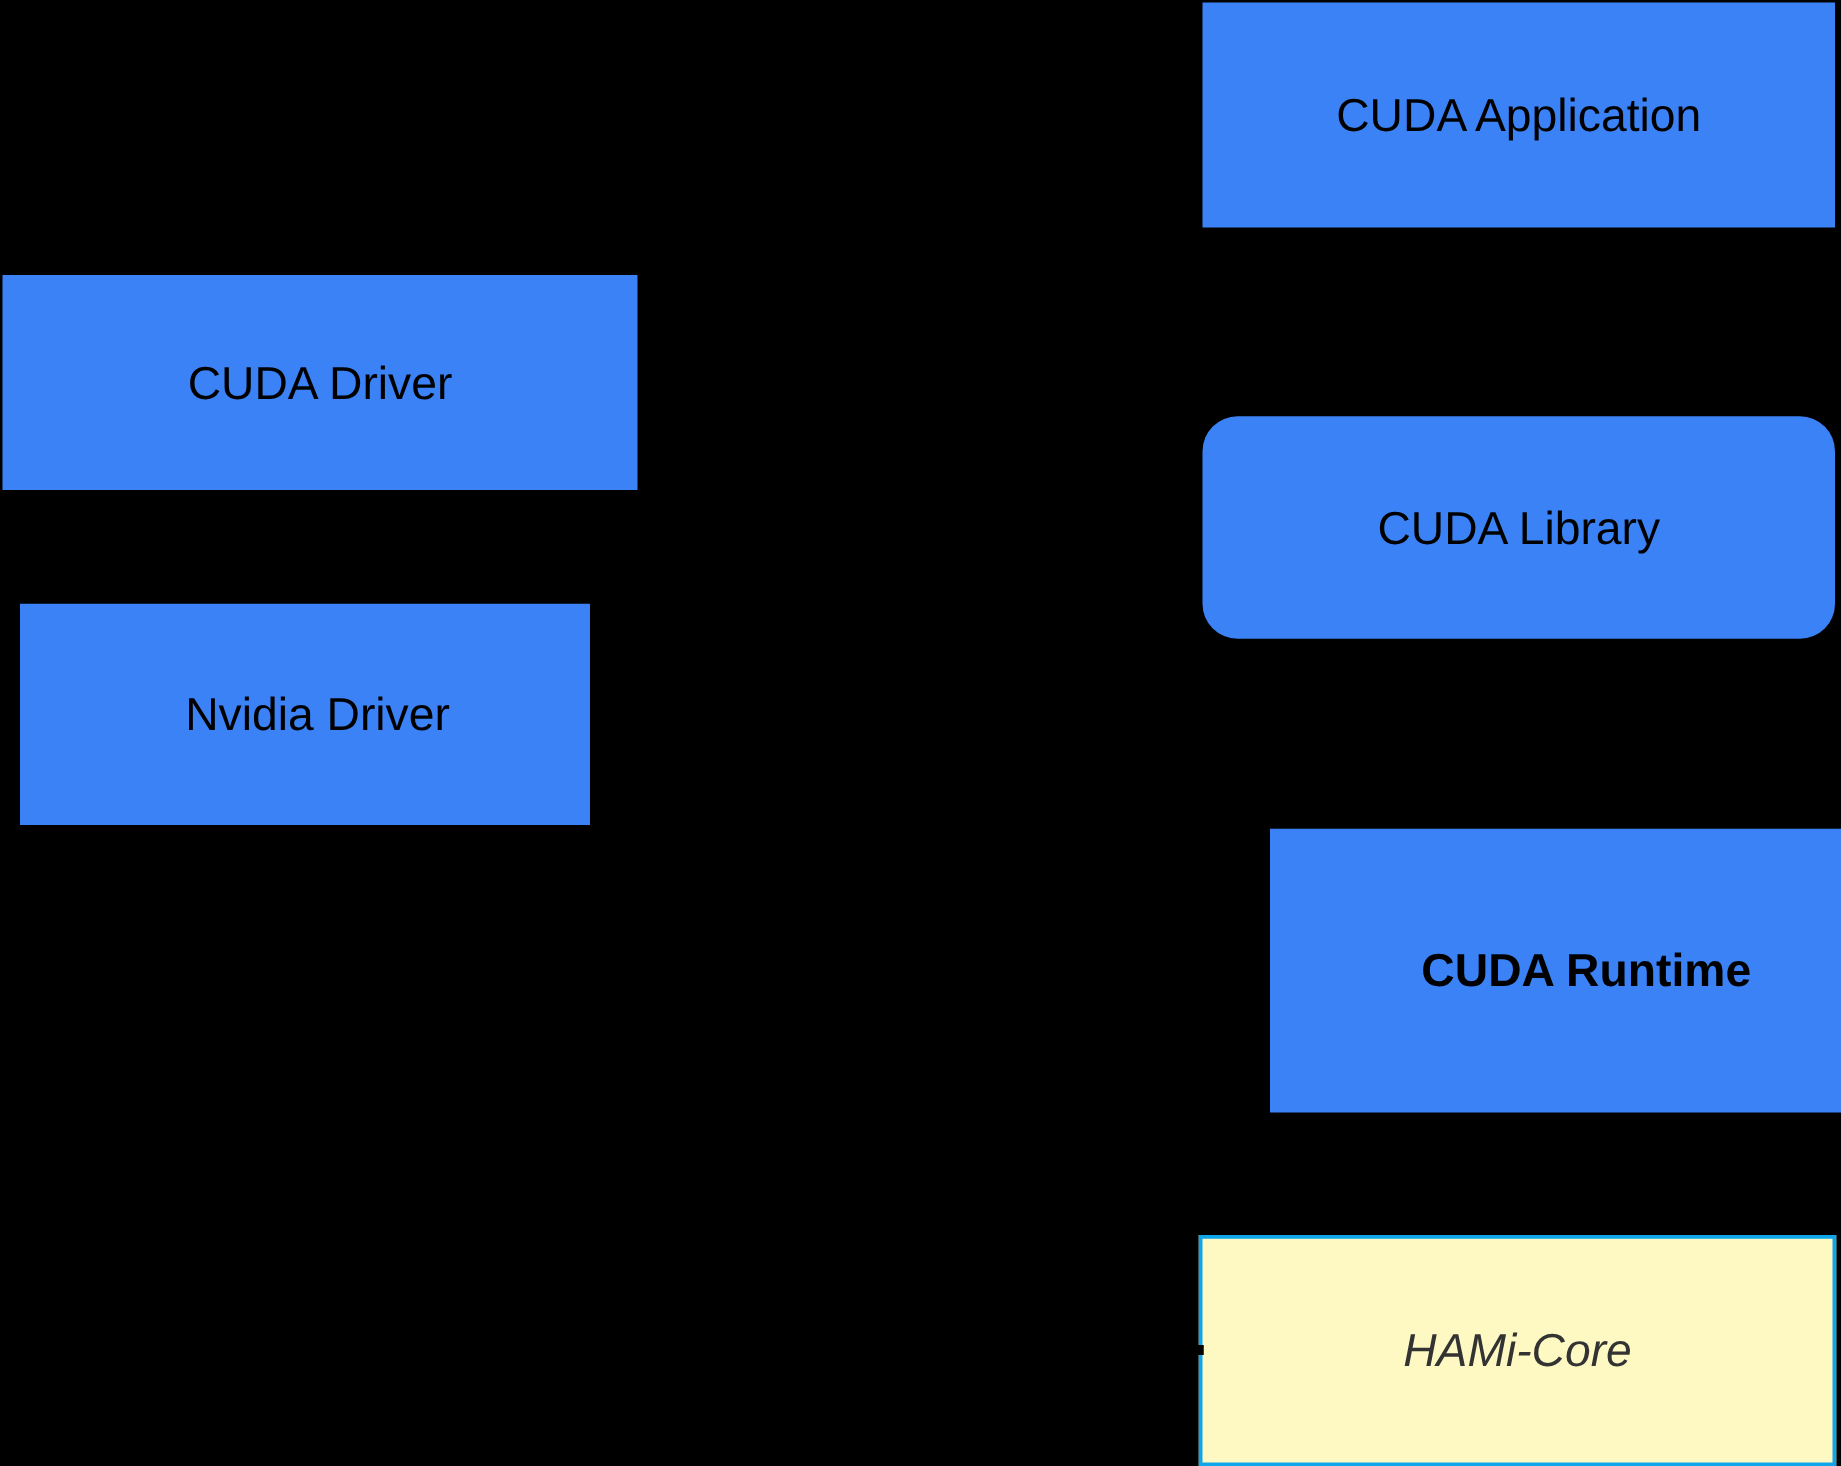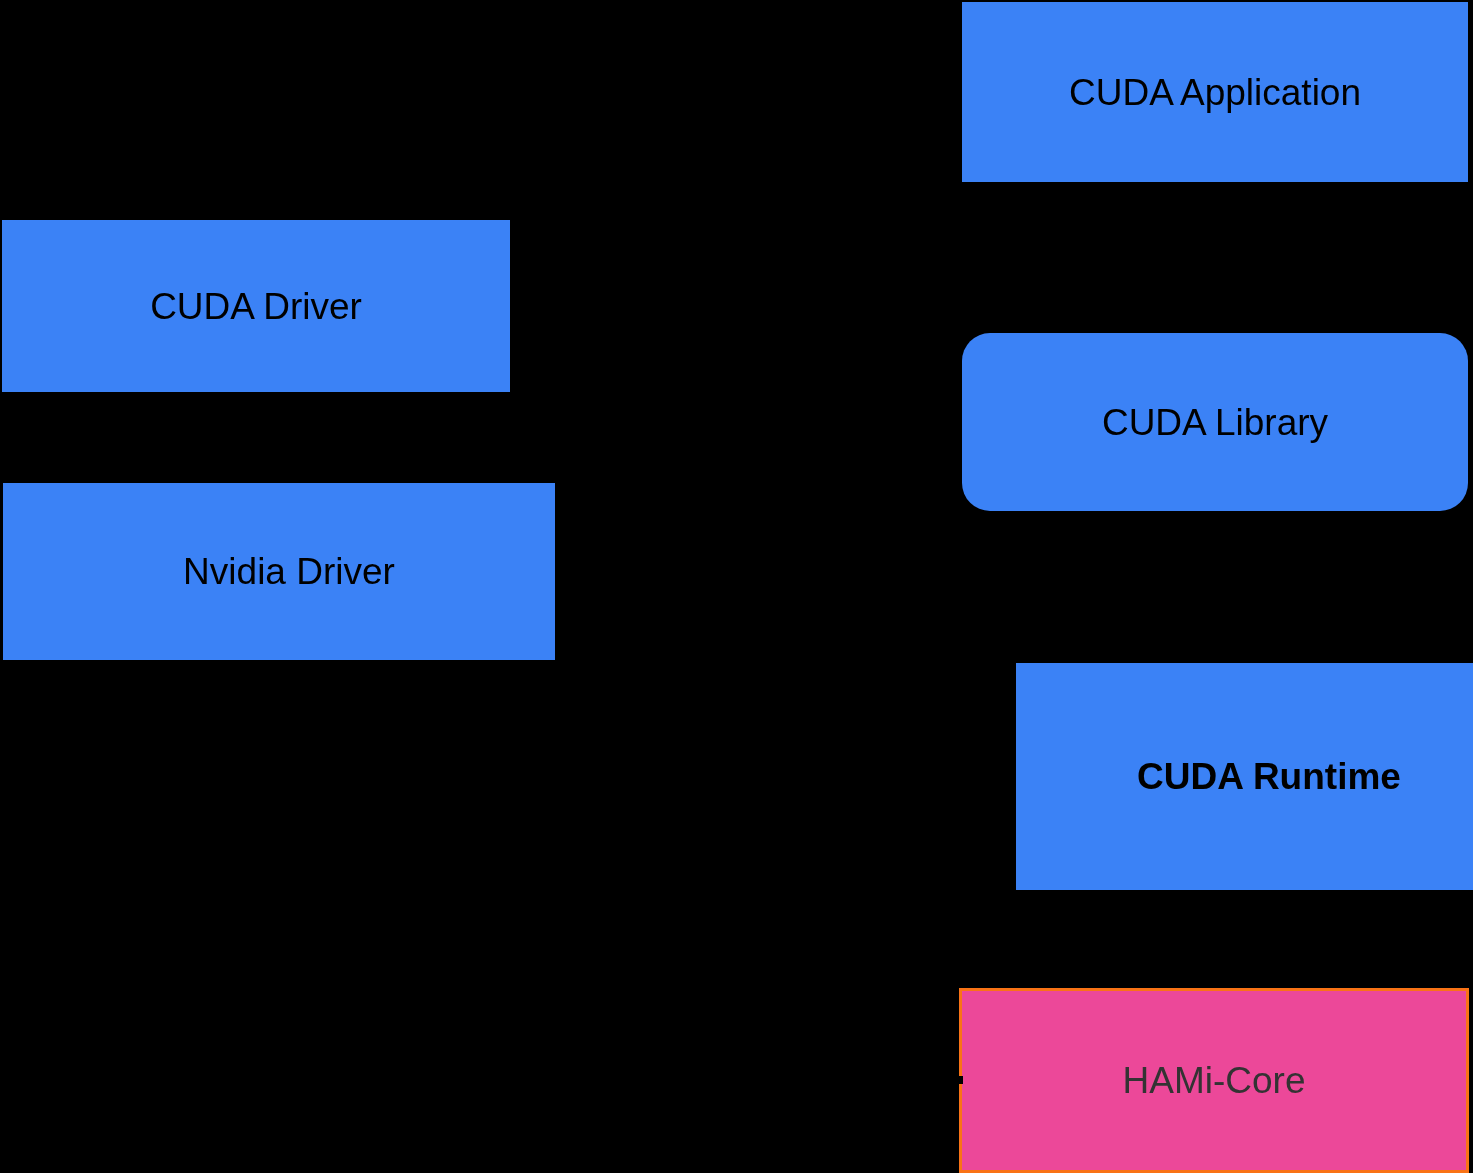--- a/index.html
+++ b/index.html
@@ -21,23 +21,24 @@
     align-items: center;
     justify-content: center;
     background: #3b82f6;
     color: #000000;
     font-size: 37px;
     line-height: 1;
     text-align: center;
     box-sizing: border-box;
   }
   .node.highlighted {
-    background: #ec4899;
-    border: 3px solid #f97316;
+    background: #fef9c3;
+    border: 3px solid #0ea5e9;
     color: #333333;
+    font-style: italic;
   }
   .artifact {
     position: absolute;
     background: #000000;
   }
 </style>
 </head>
 <body>
 
 <div id="canvas">
@@ -47,21 +48,21 @@
   </div>
 
   <div class="node" style="left:2px; top:185px; width:508px; height:172px;margin-top:35px;">
     <span>CUDA Driver</span>
   </div>
 
   <div class="node" style="left:962px; top:333px; width:506px; height:178px;border-radius:28px;">
     <span>CUDA Library</span>
   </div>
 
-  <div class="node" style="left:3px; top:483px; width:552px; height:177px;padding-left:20px;">
+  <div class="node" style="left:16px; top:483px; width:456px; height:177px;padding-left:20px;">
     <span>Nvidia Driver</span>
   </div>
 
   <div class="node" style="left:1016px; top:663px; width:506px; height:227px;font-weight:bold;">
     <span>CUDA Runtime</span>
   </div>
 
 
   <div class="node highlighted" style="left:959px; top:988px; width:510px; height:185px;">
     <span>HAMi-Core</span>

